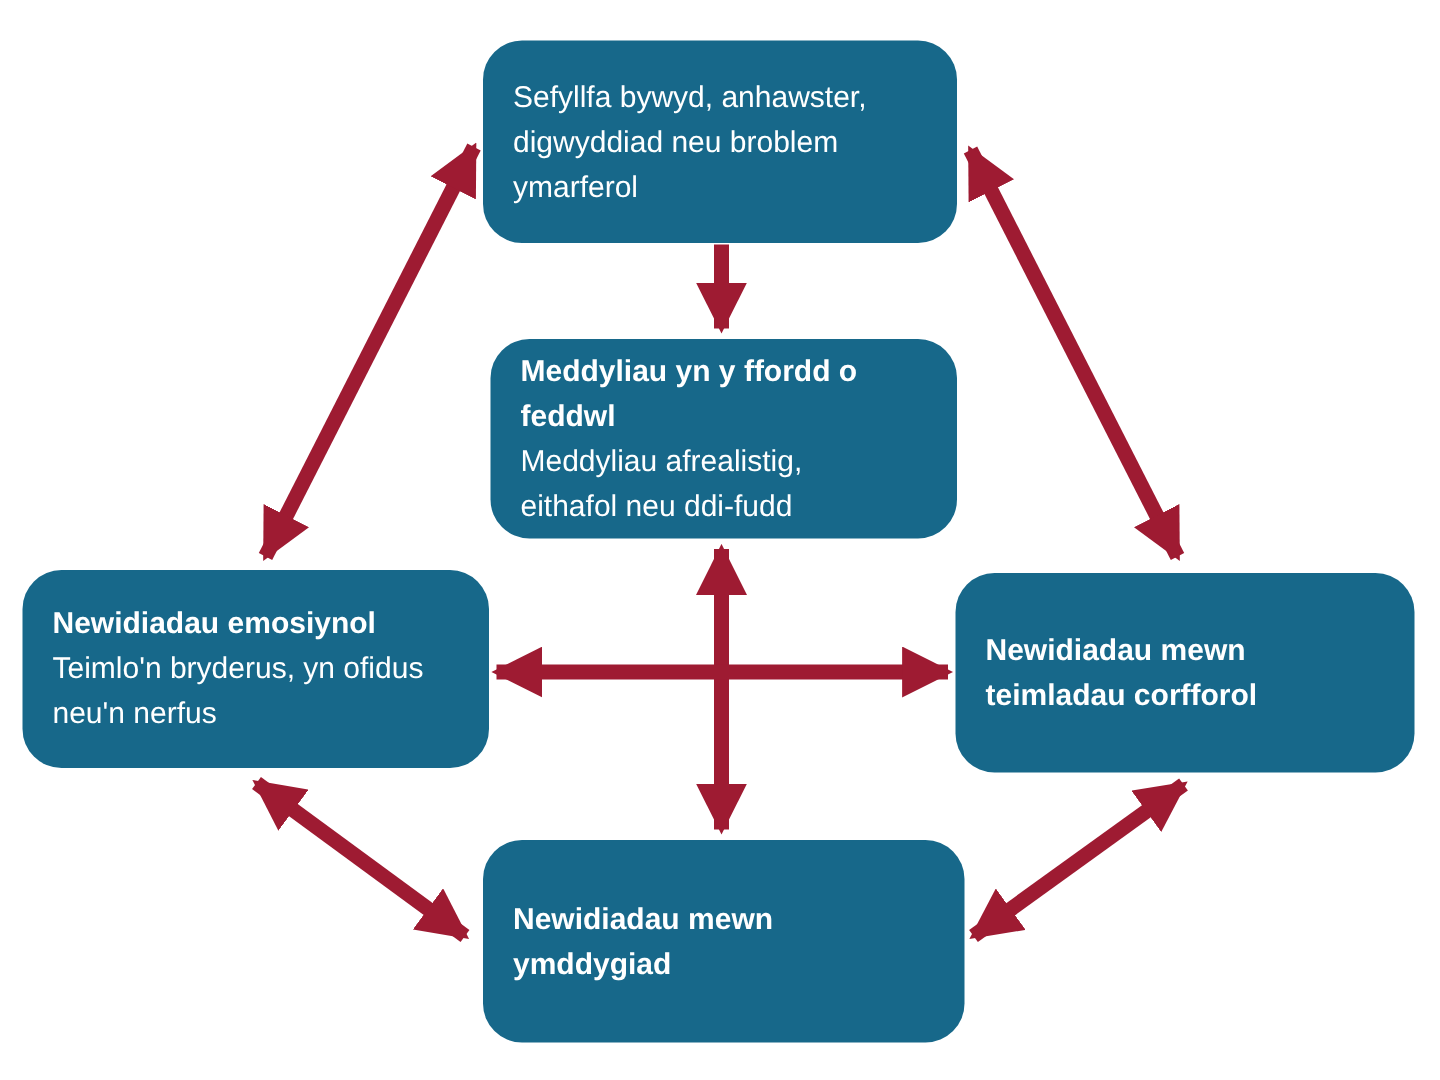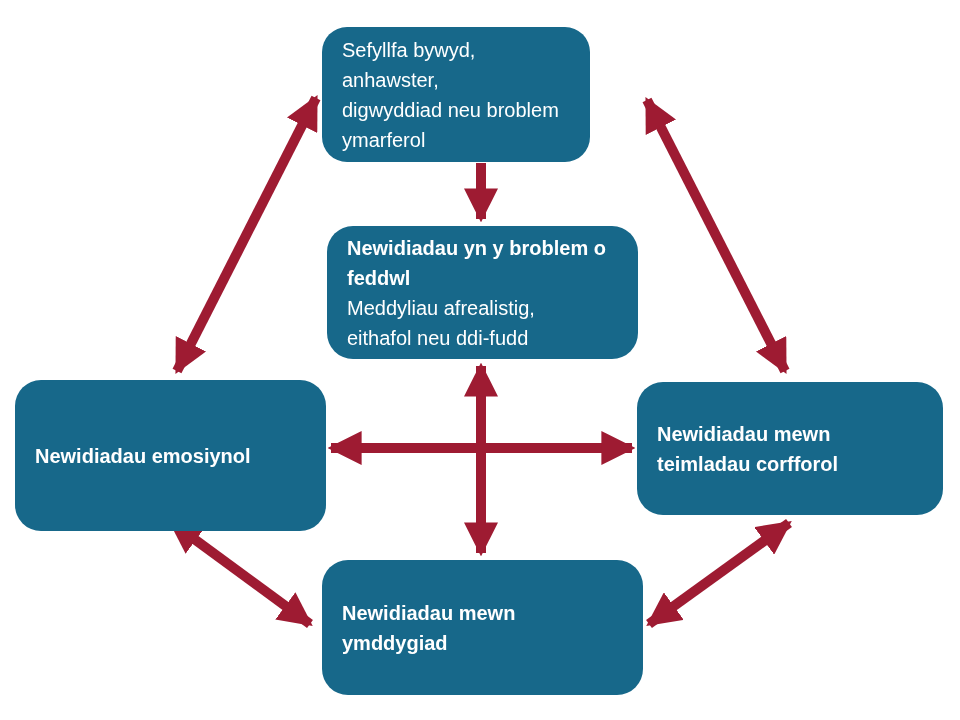--- a/index.html
+++ b/index.html
@@ -27,23 +27,23 @@
     box-sizing:border-box;
     display:flex;
     flex-direction:column;
     justify-content:center;
     font-size:20px;
     line-height:30px;
     white-space:pre-line;
   }
   .box .title{font-weight:bold;}
   .box .title + .body{}
-  #box-top{left:322px;top:27px;width:268px;height:135px;border-radius:25px;}
+  #box-top{left:322px;top:27px;width:316px;height:135px;}
   #box-middle{left:327px;top:226px;width:311px;height:133px;}
-  #box-left{left:15px;top:380px;width:311px;height:151px;}
+  #box-left{left:15px;top:380px;width:311px;height:132px;}
   #box-right{left:637px;top:382px;width:306px;height:133px;}
   #box-bottom{left:322px;top:560px;width:321px;height:135px;}
 </style>
 </head>
 <body>
 
 <div class="canvas">
 
   <svg class="arrows" width="960" height="720" viewBox="0 0 960 720" xmlns="http://www.w3.org/2000/svg">
     <defs>
@@ -60,28 +60,30 @@
     <line x1="789" y1="523" x2="649" y2="624" marker-start="url(#ah)" marker-end="url(#ah)"></line>
   </svg>
 
   <div class="box" id="box-top">
     <div class="body">Sefyllfa bywyd, anhawster,
 digwyddiad neu broblem
 ymarferol</div>
   </div>
 
   <div class="box" id="box-middle">
-    <div class="title">Newidiadau yn y broblem o
+    <div class="title">Meddyliau yn y ffordd o
 feddwl</div>
     <div class="body">Meddyliau afrealistig,
 eithafol neu ddi-fudd</div>
   </div>
 
   <div class="box" id="box-left">
     <div class="title">Newidiadau emosiynol</div>
+    <div class="body">Teimlo'n bryderus, yn ofidus
+neu'n nerfus</div>
   </div>
 
   <div class="box" id="box-right">
     <div class="title">Newidiadau mewn
 teimladau corfforol</div>
   </div>
 
   <div class="box" id="box-bottom">
     <div class="title">Newidiadau mewn
 ymddygiad</div>

